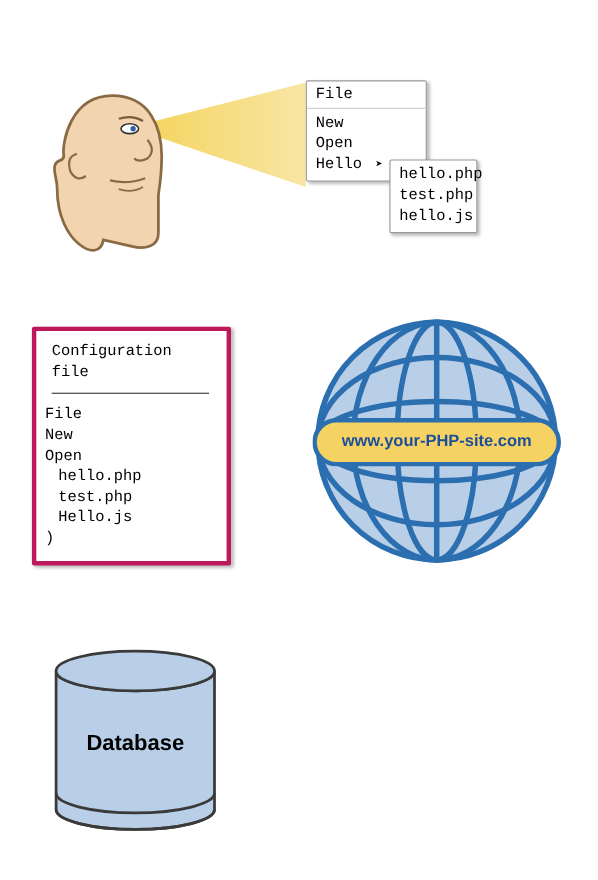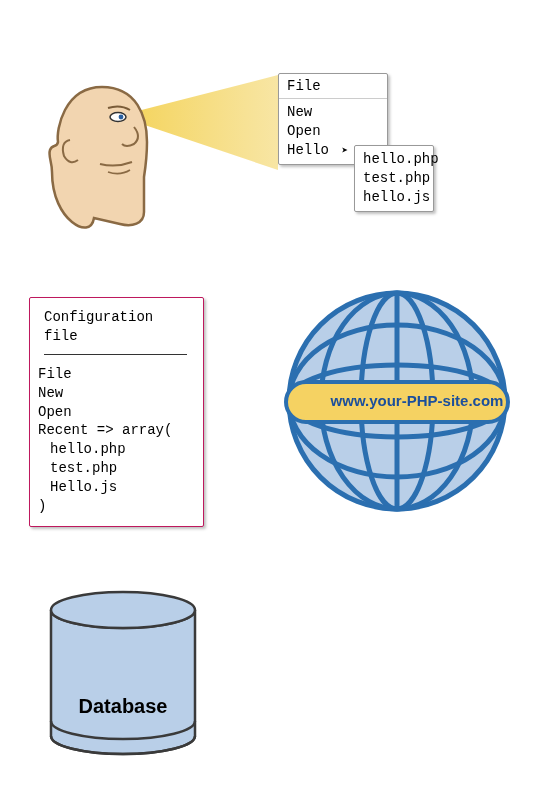--- a/index.html
+++ b/index.html
@@ -33,21 +33,21 @@
     line-height: 1.35;
   }
   .submenu {
     padding: 4px 8px;
     font-size: 14px;
     line-height: 1.35;
   }
   .config {
     position: absolute;
     background: #ffffff;
-    border: 1px solid #be185d;
+    border: 4px solid #be185d;
     border-radius: 2px;
     font-size: 14px;
     line-height: 1.35;
     padding: 10px 10px 10px 8px;
   }
   .config-title {
     padding: 0 6px 4px 6px;
   }
   .config-sep {
     border-top: 1px solid #333;
@@ -127,21 +127,20 @@
     <div>hello.js</div>
   </div>
 </div>
 
 <div class="config shadow" style="left:29px; top:297px; width:155px;">
   <div class="config-title">Configuration file</div>
   <div class="config-sep"></div>
   <div>File</div>
   <div>New</div>
   <div>Open</div>
-  <div>Recent =&gt; array(</div>
   <div style="padding-left:12px;">hello.php</div>
   <div style="padding-left:12px;">test.php</div>
   <div style="padding-left:12px;">Hello.js</div>
   <div>)</div>
 </div>
 
 <svg style="position:absolute; left:282px; top:286px;" width="230" height="230" viewBox="0 0 230 230">
   <g stroke="#2b6fb0" stroke-width="5" fill="none">
     <circle cx="115" cy="115" r="108" fill="#b9cfe8"></circle>
 
@@ -151,30 +150,30 @@
 
     <ellipse cx="115" cy="115" rx="108" ry="36"></ellipse>
     <ellipse cx="115" cy="115" rx="108" ry="76"></ellipse>
     <line x1="7" y1="115" x2="222" y2="115"></line>
   </g>
 </svg>
 
 <svg style="position:absolute; left:284px; top:380px;" width="226" height="44" viewBox="0 0 226 44">
   <rect x="2" y="2" rx="20" ry="20" width="222" height="40" fill="#f5d262" stroke="#2b6fb0" stroke-width="4"></rect>
 </svg>
-<div class="url-label" style="left:284px; top:392px; width:226px;margin-left:20px;">www.your-PHP-site.com</div>
+<div class="url-label" style="left:284px; top:392px; width:226px;">www.your-PHP-site.com</div>
 
 <svg style="position:absolute; left:43px; top:586px;" width="160" height="180" viewBox="0 0 160 180">
   <g stroke="#3a3a3a" stroke-width="2.5" fill="#b9cfe8">
 
     <path d="M8 24
              L8 150
              A72 18 0 0 0 152 150
              L152 24
              A72 18 0 0 1 8 24 Z"></path>
 
     <ellipse cx="80" cy="24" rx="72" ry="18"></ellipse>
 
     <path d="M8 135 A72 18 0 0 0 152 135" fill="none"></path>
     <path d="M8 150 A72 18 0 0 0 152 150" fill="none"></path>
   </g>
 </svg>
-<div class="db-label" style="left:43px; top:665px; width:160px;margin-top:30px;">Database</div>
+<div class="db-label" style="left:43px; top:665px; width:160px;">Database</div>
 
 </body></html>

